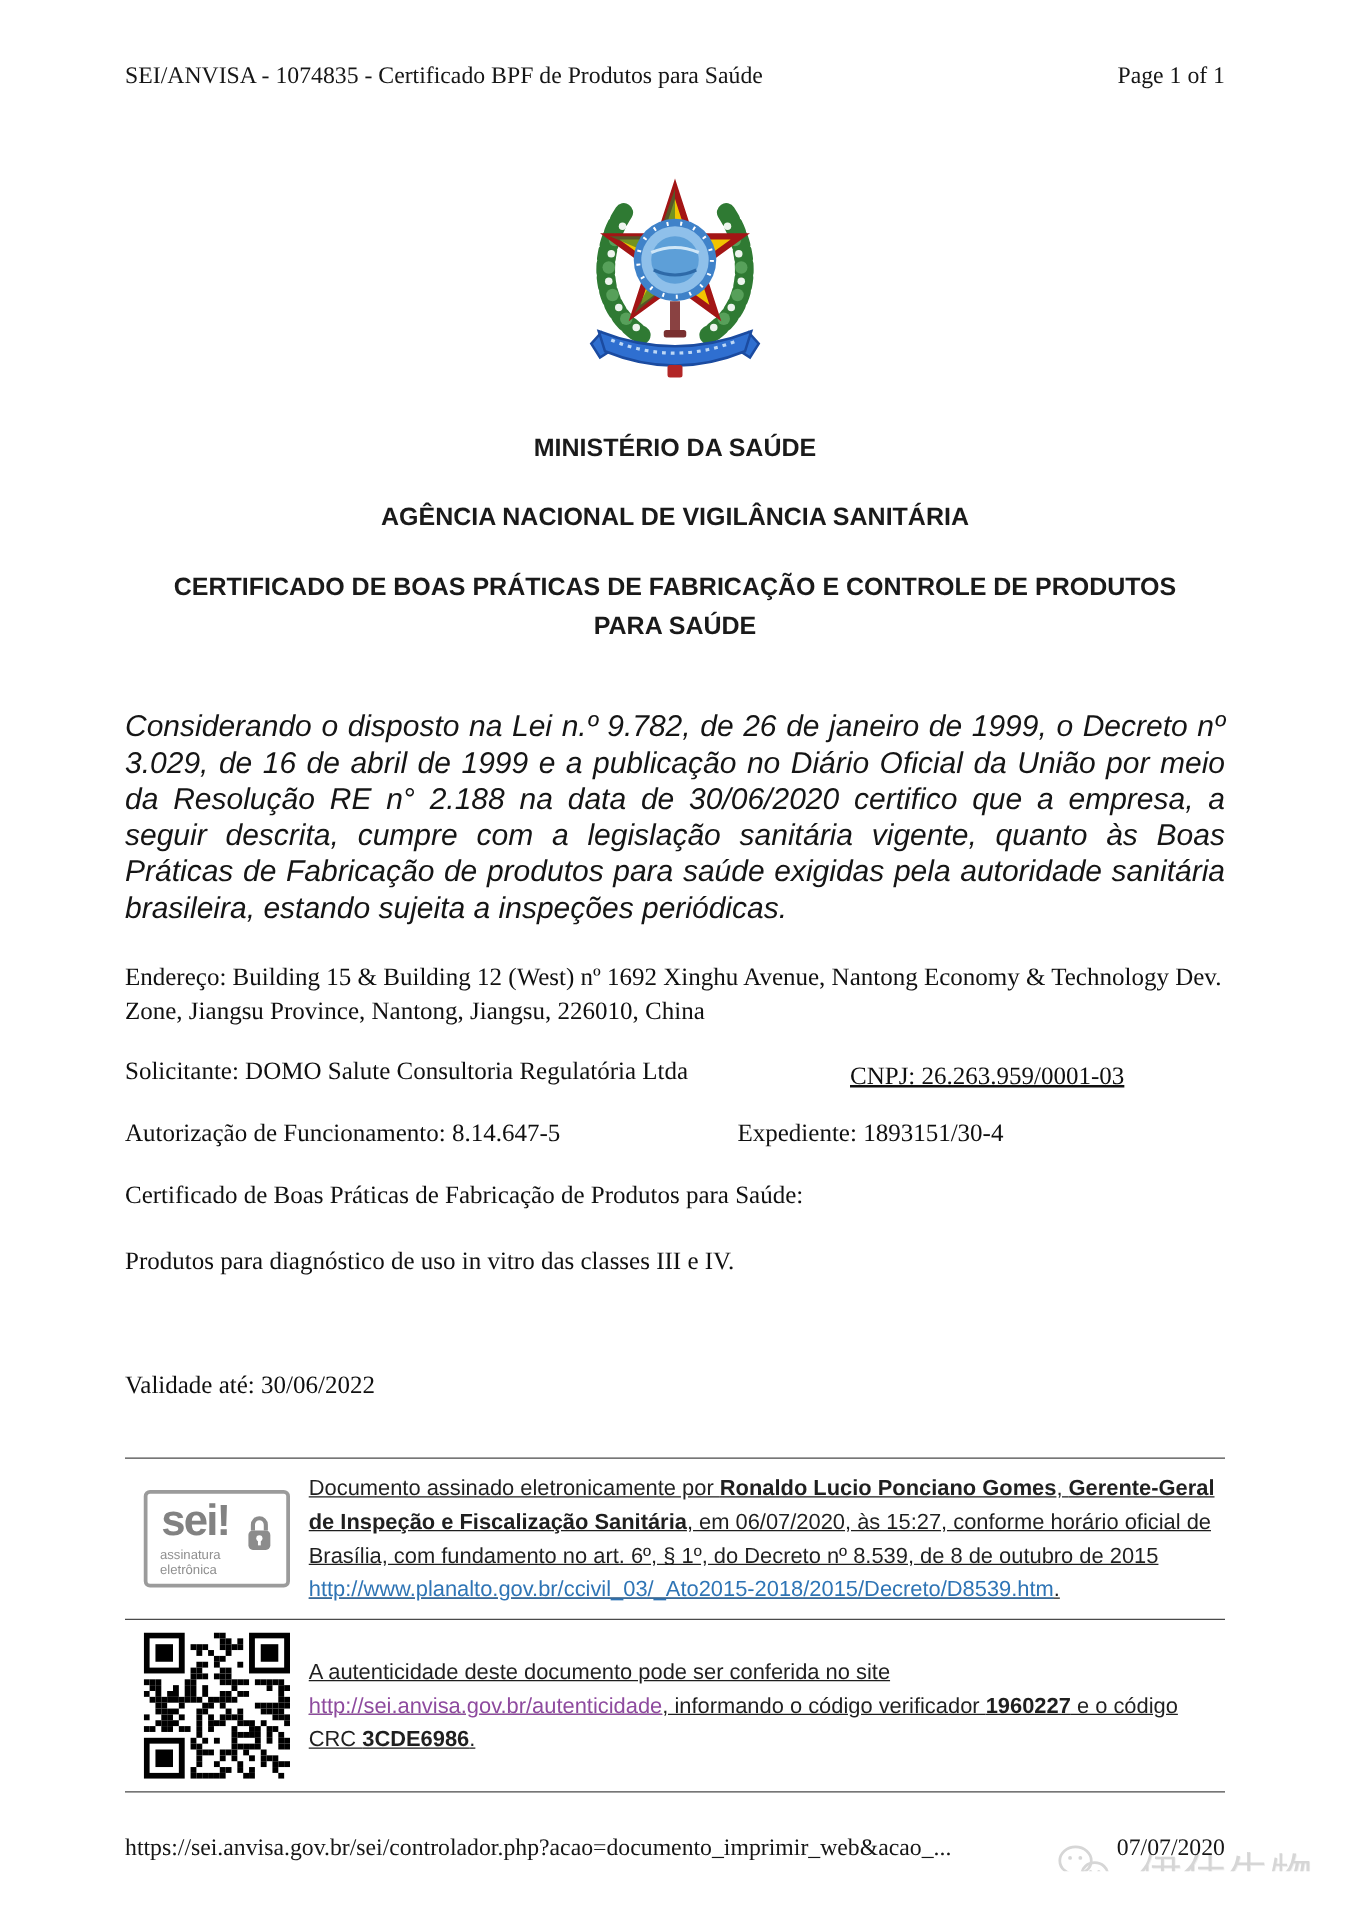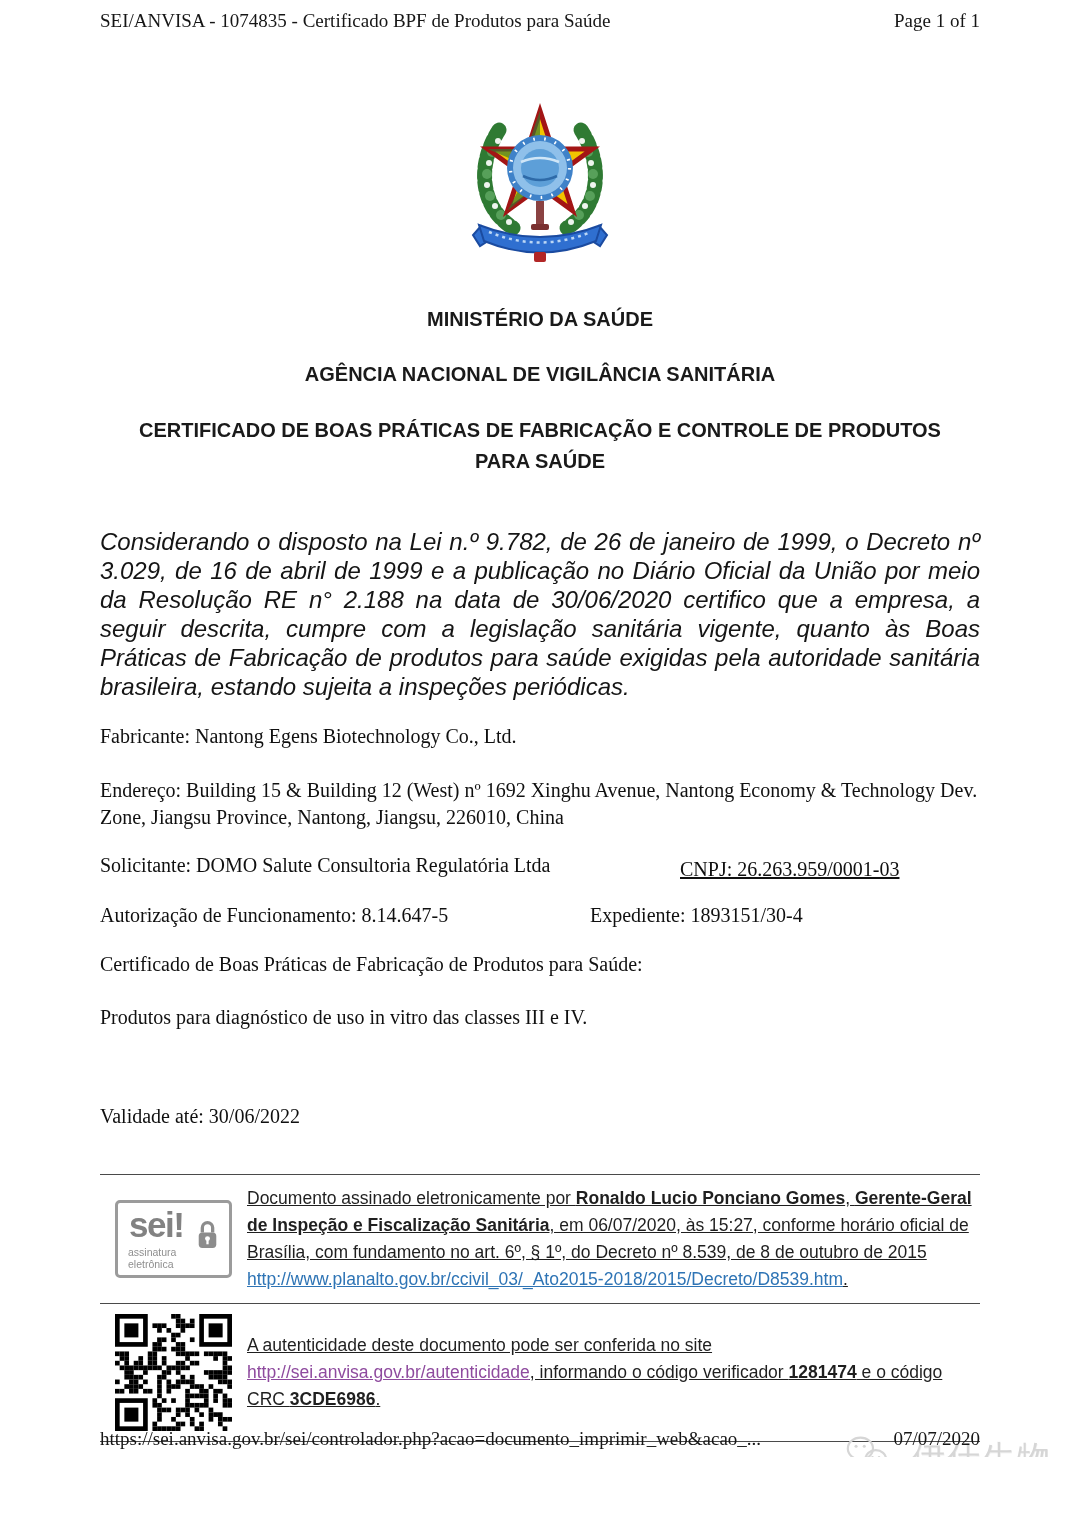--- a/index.html
+++ b/index.html
@@ -3,21 +3,21 @@
 <meta charset="utf-8">
 <style>
   * { box-sizing: border-box; }
   html, body { margin: 0; padding: 0; }
   body {
     width: 1080px; height: 1527px;
     background: #ffffff;
     font-family: "Liberation Serif", serif;
     color: #111;
   }
-  .page { position: relative; width: 1080px; height: 1457px; overflow: hidden; background: #fff; }
+  .page { position: relative; width: 1080px; height: 1457px; overflow: hidden; background: #fff; margin-top: 40px; }
 
   
   .doc-header {
     display: flex; justify-content: space-between;
     margin: 0 100px; padding-top: 10px;
     font-size: 19px; color: #161616;
   }
 
   
   .arms { width: 152px; height: 172px; margin: 62px auto 0; }
@@ -176,21 +176,20 @@
       <rect x="69" y="158" width="12" height="10" rx="2" fill="#b22626"></rect>
     </svg>
   </div>
 
   <h1 class="h-ministry">MINISTÉRIO DA SAÚDE</h1>
   <h2 class="h-agency">AGÊNCIA NACIONAL DE VIGILÂNCIA SANITÁRIA</h2>
   <h3 class="h-cert">CERTIFICADO DE BOAS PRÁTICAS DE FABRICAÇÃO E CONTROLE DE PRODUTOS PARA SAÚDE</h3>
 
   <p class="considerando">Considerando o disposto na Lei n.º 9.782, de 26 de janeiro de 1999, o Decreto nº 3.029, de 16 de abril de 1999 e a publicação no Diário Oficial da União por meio da Resolução RE n° 2.188  na data de 30/06/2020 certifico que a empresa, a seguir descrita, cumpre com a legislação sanitária vigente, quanto às Boas Práticas de Fabricação de produtos para saúde exigidas pela autoridade sanitária brasileira, estando sujeita a inspeções periódicas.</p>
 
-  <p class="line m-fabricante">Fabricante: Nantong Egens Biotechnology Co., Ltd.</p>
   <p class="line m-endereco">Endereço: Building 15 &amp; Building 12 (West) nº 1692 Xinghu Avenue, Nantong Economy &amp; Technology Dev. Zone, Jiangsu Province, Nantong, Jiangsu, 226010, China</p>
 
   <div class="row2 m-solicitante">
     <span>Solicitante: DOMO Salute Consultoria Regulatória Ltda</span>
     <span class="right-a">CNPJ: 26.263.959/0001-03</span>
   </div>
 
   <div class="row2 m-autorizacao">
     <span>Autorização de Funcionamento: 8.14.647-5</span>
     <span class="right-b">Expediente: 1893151/30-4</span>
@@ -441,21 +440,21 @@
               <rect x="9.36" y="9.36" width="14.04" height="14.04" fill="#000"></rect>
               <rect x="84.24" y="0.00" width="32.76" height="32.76"></rect>
               <rect x="88.92" y="4.68" width="23.40" height="23.40" fill="#fff"></rect>
               <rect x="93.60" y="9.36" width="14.04" height="14.04" fill="#000"></rect>
               <rect x="0.00" y="84.24" width="32.76" height="32.76"></rect>
               <rect x="4.68" y="88.92" width="23.40" height="23.40" fill="#fff"></rect>
               <rect x="9.36" y="93.60" width="14.04" height="14.04" fill="#000"></rect>
             </g>
           </svg>
       </div>
-      <p class="sig-text"><span>A autenticidade deste documento pode ser conferida no site </span><a class="visited-link" href="#">http://sei.anvisa.gov.br/autenticidade</a><span>, informando o código verificador </span><span class="bold">1281474</span><span> e o código CRC </span><span class="bold">3CDE6986</span><span>.</span></p>
+      <p class="sig-text"><span>A autenticidade deste documento pode ser conferida no site </span><a class="visited-link" href="#">http://sei.anvisa.gov.br/autenticidade</a><span>, informando o código verificador </span><span class="bold">1960227</span><span> e o código CRC </span><span class="bold">3CDE6986</span><span>.</span></p>
     </div>
 
   </div>
 
   <div class="watermark">
     <span>
       <svg viewBox="0 0 42 36" width="46" height="40" aria-hidden="true">
         <g fill="none" stroke="#d6d6d6" stroke-width="2">
           <ellipse cx="15" cy="13" rx="11.5" ry="10"></ellipse>
           <path d="M7.5 21.5 l-3 5.5 6 -3"></path>

